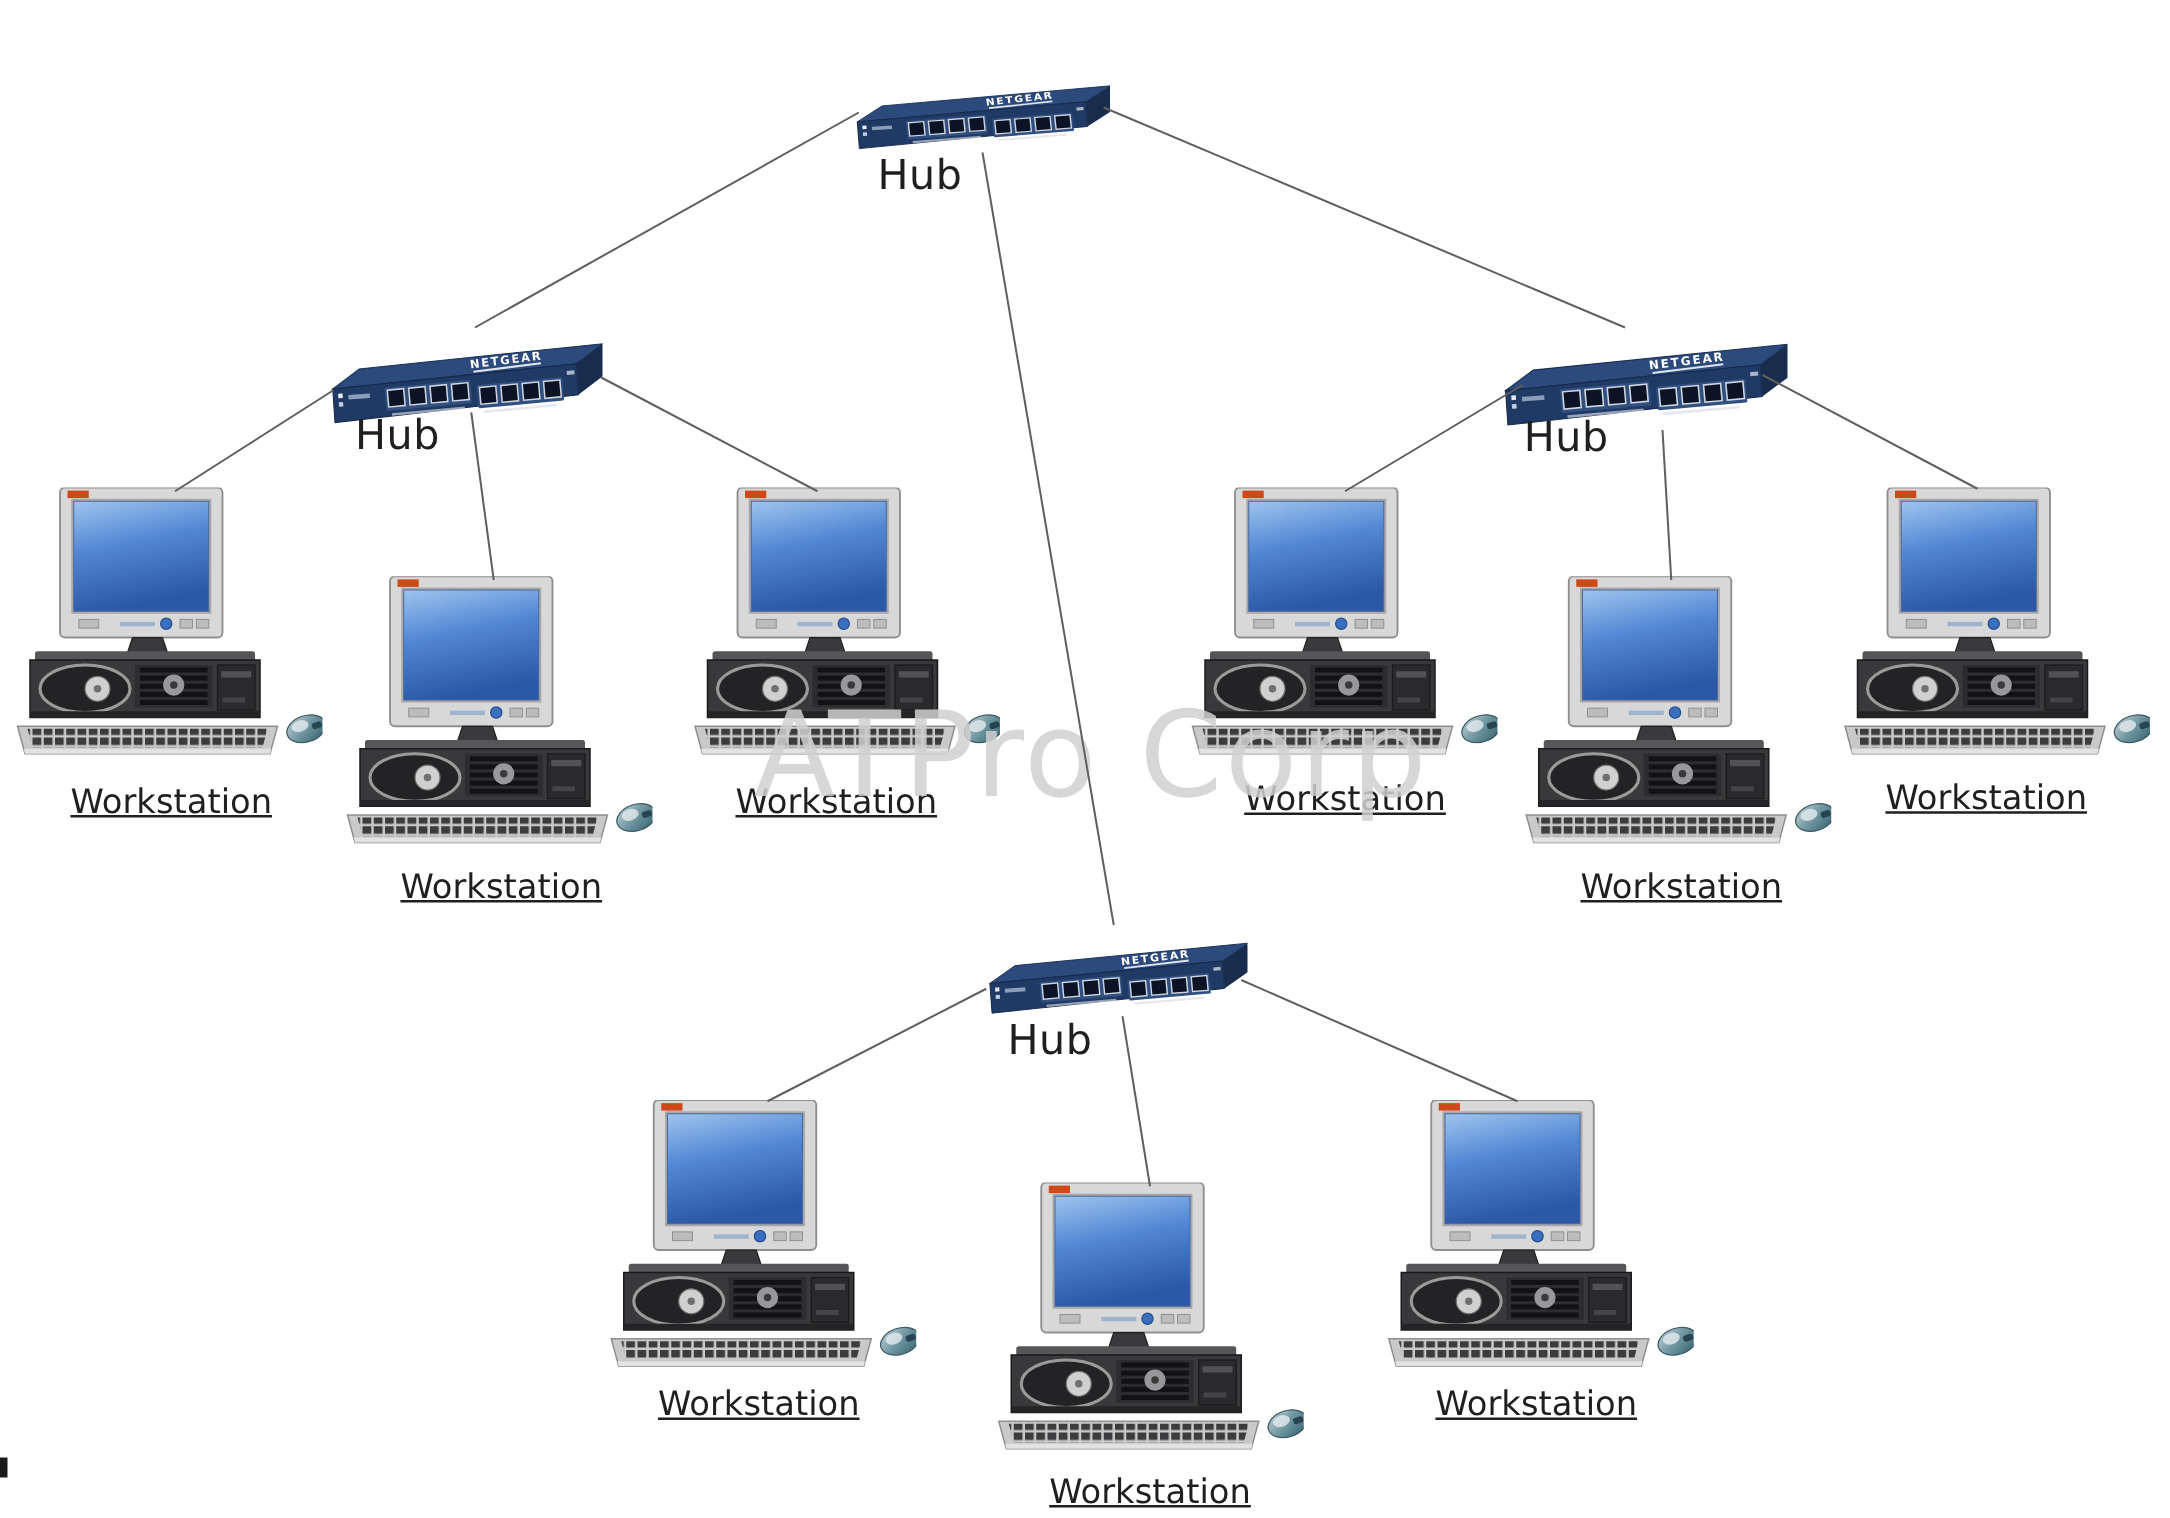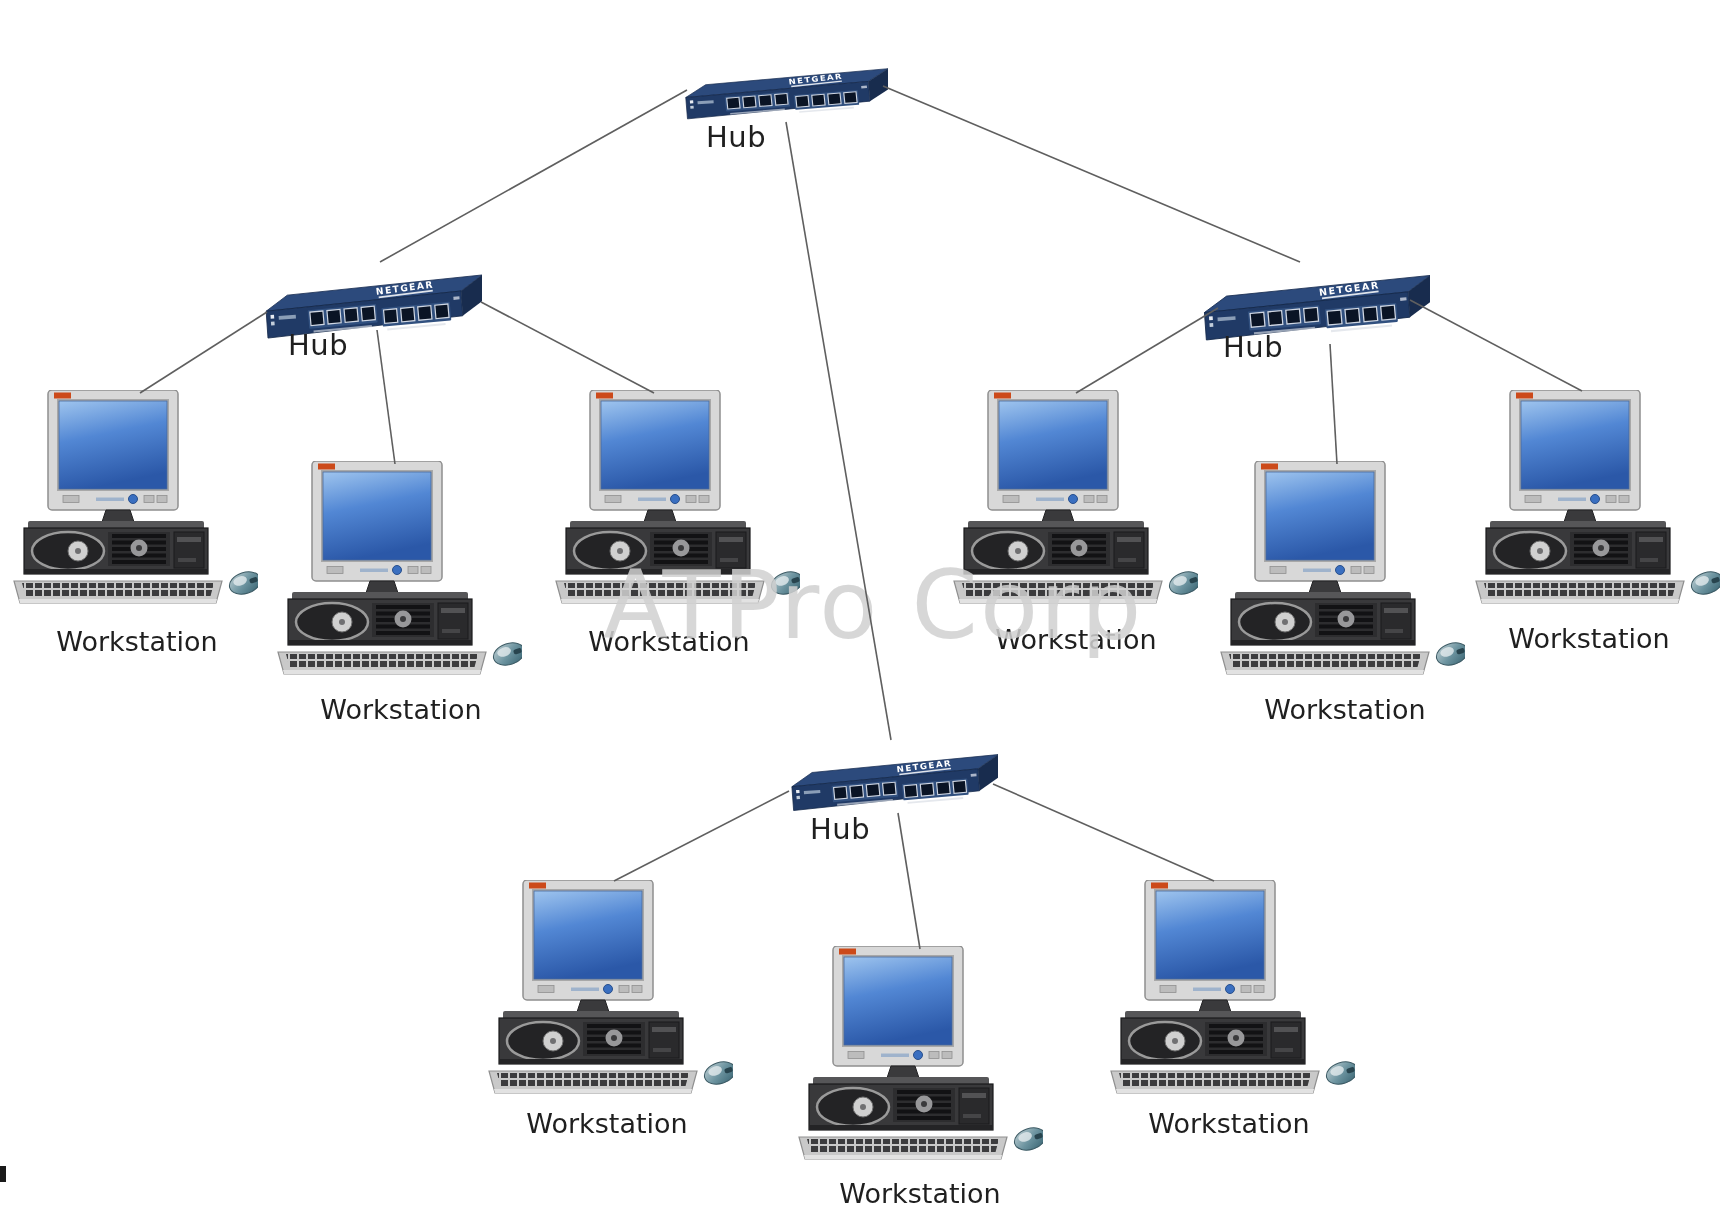--- a/index.html
+++ b/index.html
@@ -6,22 +6,22 @@
   #stage{
     position:relative;width:1736px;height:1214px;background:#ffffff;overflow:hidden;
     font-family:"DejaVu Sans", "Liberation Sans", sans-serif;
   }
   .node{position:absolute;z-index:2;}
   .node svg{display:block;width:100%;height:100%;}
   .node-label{
     position:absolute;z-index:2;transform:translateX(-50%);
     white-space:nowrap;color:#1f1f1f;text-align:center;
   }
-  .hub-label{font-size:29px;letter-spacing:0.5px;}
-  .workstation-label{font-size:27px;}
+  .hub-label{font-size:33px;letter-spacing:0.5px;}
+  .workstation-label{font-size:27px;text-decoration:underline;}
   #watermark{
     position:absolute;left:603px;top:550px;z-index:3;
     font-size:95px;color:rgba(208,208,208,0.85);letter-spacing:2px;white-space:nowrap;
   }
   #edges-svg{position:absolute;left:0;top:0;z-index:4;pointer-events:none;}
   #defs-holder{position:absolute;width:0;height:0;}
   #stray-mark{position:absolute;left:0px;top:1166px;width:6px;height:16px;background:#1a1a1a;z-index:1;}
 </style>
 </head>
 <body>

